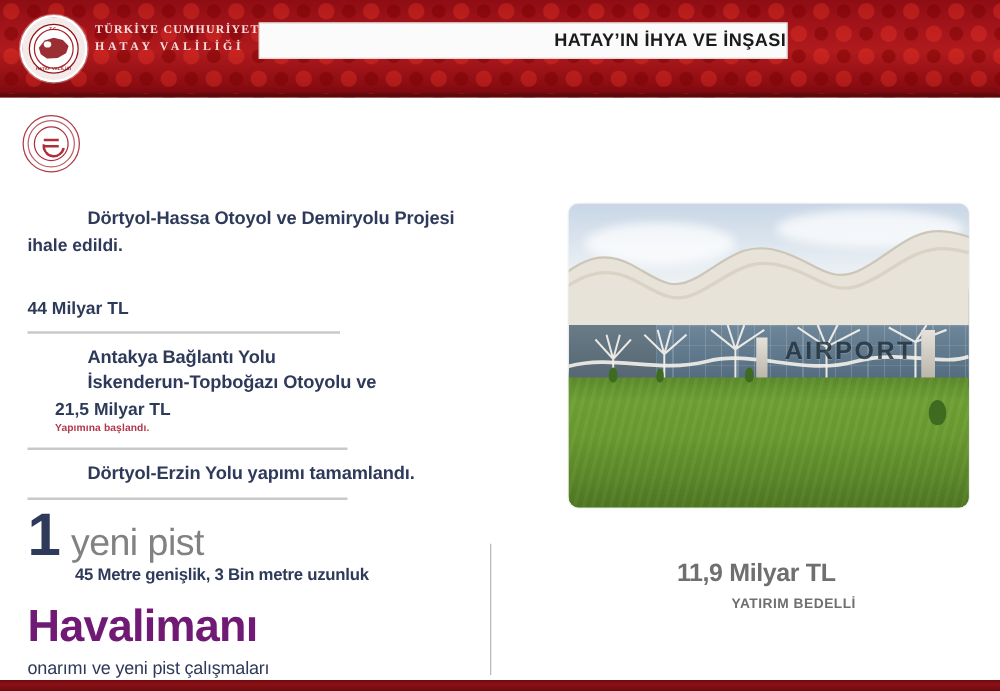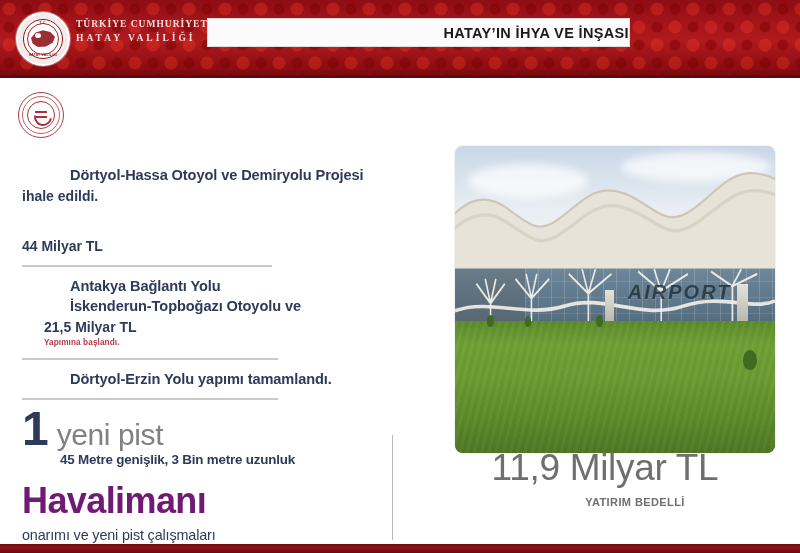--- a/index.html
+++ b/index.html
@@ -148,25 +148,24 @@
   #havalimani-title{
     font-size:36px;font-weight:bold;color:#701a75;line-height:1;letter-spacing:-0.6px;
   }
   #havalimani-desc{
     font-size:14.4px;font-weight:normal;color:#2e3a59;line-height:1.5;margin-top:6px;
     letter-spacing:-0.15px;
   }
 
   
   #photo{
-    position:absolute;left:455px;top:146px;width:320px;height:307px;
+    position:absolute;left:455px;top:163px;width:320px;height:243px;
     border-radius:8px;overflow:hidden;
     box-shadow:0 0 0 1px rgba(0,0,0,0.05);
     background:linear-gradient(180deg,#cdd8e4 0%,#e3eaf1 30%,#eef2f5 45%, #d9e0e3 55%,#4f7c28 56%,#5f8f2d 100%);
-    font-style:italic;
   }
   
   #photo .sky{position:absolute;left:0;top:0;width:100%;height:58%;
     background:linear-gradient(180deg,#c8d6e6 0%,#e8eef3 35%,#f2f4f5 70%,#e6eaec 100%);}
   #photo .cloud{position:absolute;background:rgba(255,255,255,.72);border-radius:50%;filter:blur(4px);}
   
   #photo .grass{position:absolute;left:0;bottom:0;width:100%;height:43%;
     background:linear-gradient(180deg,#5d8c2c 0%,#6fa034 18%,#6b9a31 45%,#5d8a2a 75%,#4e7723 100%);}
   #photo .grass:after{
     content:"";position:absolute;left:0;top:0;width:100%;height:100%;
@@ -204,21 +203,21 @@
   #photo .bush{position:absolute;background:#3f6b20;border-radius:50% 50% 45% 45%;}
 
   
   #vdivider{
     position:absolute;left:392px;top:435px;width:1.4px;height:105px;background:#b9b9b9;
   }
   #cost-block{
     position:absolute;left:430px;top:448px;width:350px;text-align:center;
   }
   #cost-amount{
-    font-size:37px;color:#6f6f6f;letter-spacing:-0.3px;line-height:1.1;
+    font-size:20px;color:#6f6f6f;letter-spacing:-0.3px;line-height:1.1;font-weight:bold;
   }
   #cost-label{
     font-size:11px;font-weight:bold;color:#6f6f6f;letter-spacing:.4px;margin-top:7px;margin-left:60px;
   }
 
   
   #footer{
     position:absolute;left:0;bottom:0;width:800px;height:9px;
     background:linear-gradient(180deg,#6e0b10 0%,#8b1116 40%,#6a0a0f 100%);
   }

